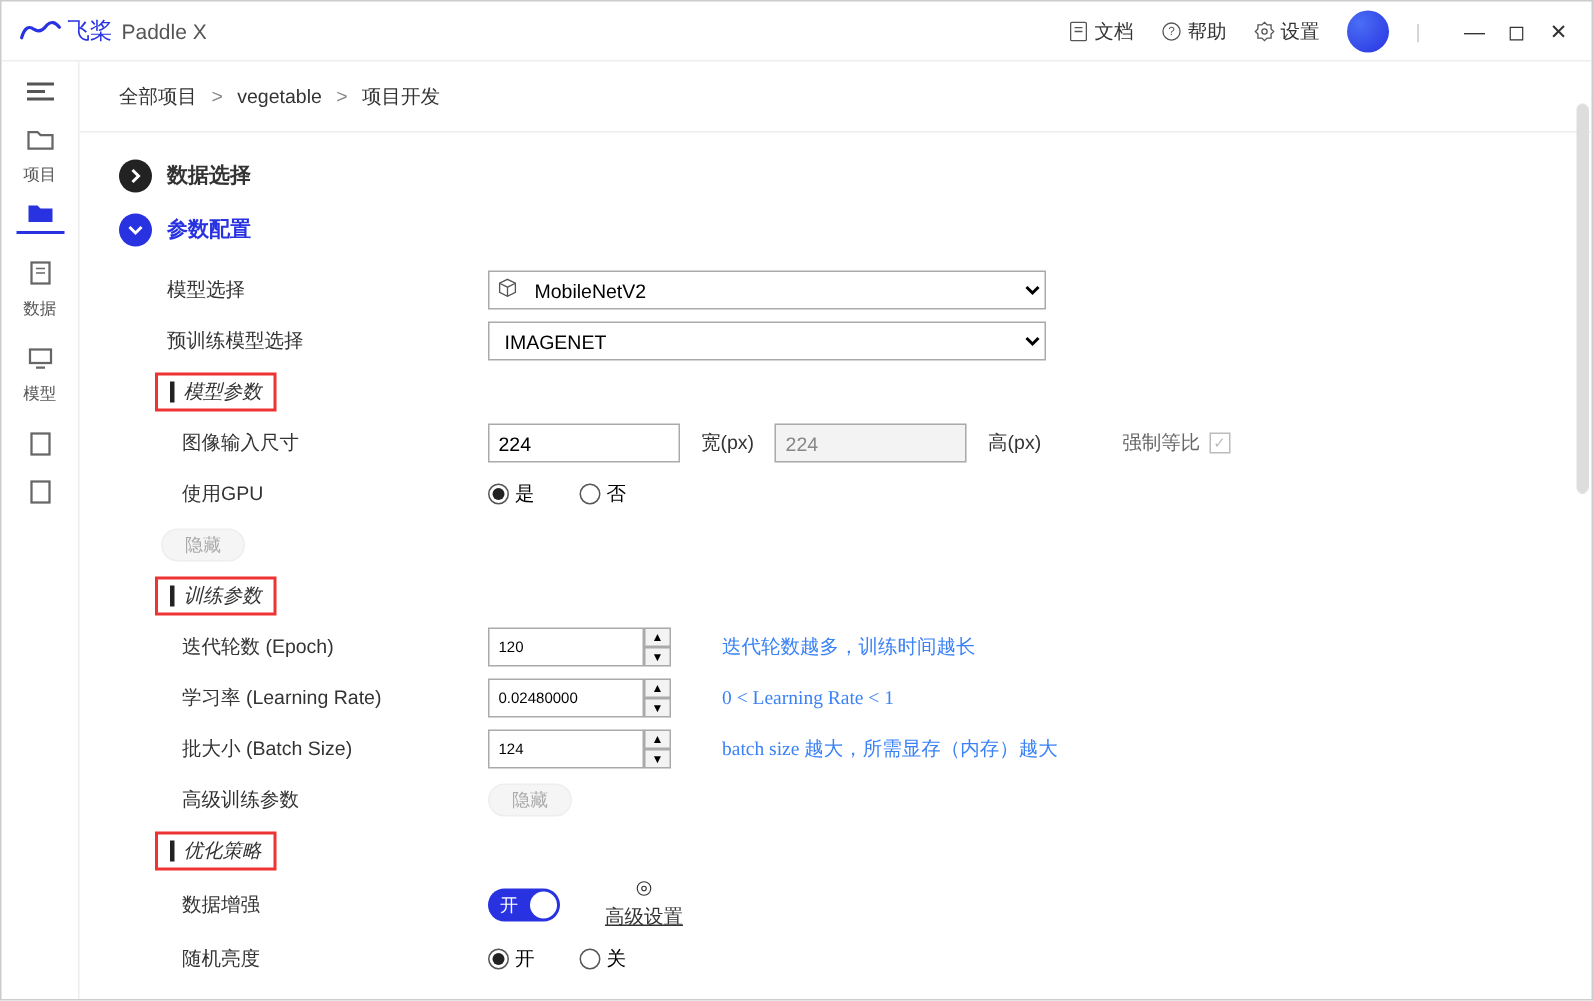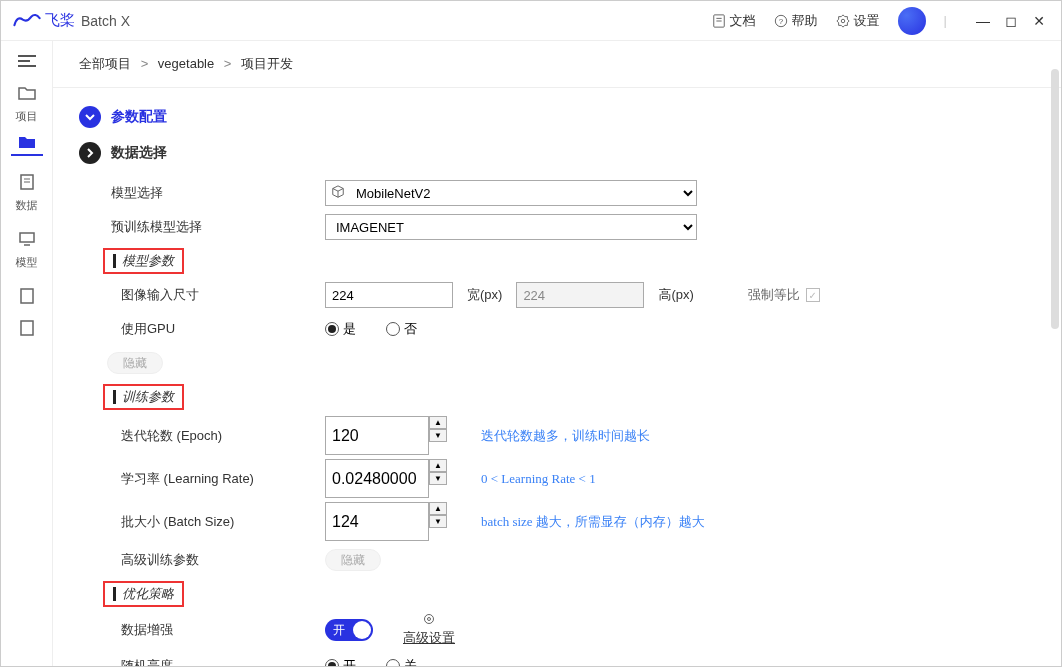--- a/index.html
+++ b/index.html
@@ -60,21 +60,21 @@
 .unit { font-size: 13px; color: #333; }
 
 .radio-group { display: flex; gap: 30px; }
 .radio { display: flex; align-items: center; gap: 4px; font-size: 13px; cursor: pointer; }
 .radio-dot { width: 14px; height: 14px; border: 1px solid #555; border-radius: 50%; display: inline-flex; align-items: center; justify-content: center; }
 .radio-dot.on::after { content: ""; width: 8px; height: 8px; background: #222; border-radius: 50%; }
 
 .pill { width: 56px; height: 22px; border-radius: 11px; background: #f5f5f5; border: 1px solid #eee; display: inline-flex; align-items: center; justify-content: center; font-size: 12px; color: #aaa; }
 
 .spinner { display: flex; }
-.spinner input { width: 104px; height: 39px; border: 1px solid #aaa; font-size: 16px; padding: 0 6px; }
+.spinner input { width: 104px; height: 26px; border: 1px solid #aaa; font-size: 10px; padding: 0 6px; }
 .spinner-btns { display: flex; flex-direction: column; }
 .spinner-btns button { width: 18px; height: 13px; border: 1px solid #aaa; background: #f3f3f3; font-size: 8px; line-height: 1; cursor: pointer; padding: 0; }
 .hint { font-size: 13px; color: #3b82f6; margin-left: 20px; font-family: Liberation Serif, serif; }
 
 .toggle { width: 48px; height: 22px; border-radius: 11px; background: #2932e1; position: relative; display: inline-flex; align-items: center; color: #fff; font-size: 12px; padding-left: 8px; cursor: pointer; }
 .toggle::after { content: ""; position: absolute; right: 2px; top: 2px; width: 18px; height: 18px; background: #fff; border-radius: 50%; }
 .adv-link { font-size: 13px; text-decoration: underline; color: #333; display: inline-flex; align-items: center; gap: 4px; cursor: pointer; margin-left: 16px; flex-direction: column; }
 
 .force-ratio { font-size: 13px; color: #666; display: flex; align-items: center; gap: 6px; margin-left: 40px; }
 .chk { width: 14px; height: 14px; border: 1px solid #bbb; display: inline-flex; align-items: center; justify-content: center; color: #bbb; font-size: 10px; }
@@ -84,21 +84,21 @@
 </style>
 </head>
 <body>
 
 <div class="titlebar">
   <div class="logo-block">
     <svg class="logo-svg" viewBox="0 0 40 24">
         <path d="M2 18 Q6 4 14 10 Q20 14 26 6 Q32 0 38 8" stroke="#2932e1" stroke-width="3" fill="none" stroke-linecap="round"></path>
       </svg>
     <span class="logo-main">飞桨</span>
-    <span class="logo-sub">Batch X</span>
+    <span class="logo-sub">Paddle X</span>
   </div>
   <div class="titlebar-right">
     <div class="tb-link">
       <svg class="tb-icon" viewBox="0 0 16 16">
           <rect x="2" y="1" width="12" height="14" rx="1" fill="none" stroke="#555"></rect>
           <line x1="5" y1="5" x2="11" y2="5" stroke="#555"></line>
           <line x1="5" y1="8" x2="11" y2="8" stroke="#555"></line>
         </svg>
       <span>文档</span>
     </div>
@@ -180,35 +180,35 @@
     <div class="breadcrumb">
       <span>全部项目</span>
       <span class="sep">&gt;</span>
       <span>vegetable</span>
       <span class="sep">&gt;</span>
       <span>项目开发</span>
     </div>
 
     <div class="content">
       <div class="section-head">
+        <div class="sh-circle dark">
+          <svg width="10" height="10" viewBox="0 0 10 10">
+              <path d="M3 1 l4 4 -4 4" stroke="#fff" stroke-width="2" fill="none"></path>
+            </svg>
+        </div>
+        <span class="sh-title">数据选择</span>
+      </div>
+
+      <div class="section-head">
         <div class="sh-circle blue">
           <svg width="10" height="10" viewBox="0 0 10 10">
               <path d="M1 3 l4 4 4 -4" stroke="#fff" stroke-width="2" fill="none"></path>
             </svg>
         </div>
         <span class="sh-title blue">参数配置</span>
-      </div>
-
-      <div class="section-head">
-        <div class="sh-circle dark">
-          <svg width="10" height="10" viewBox="0 0 10 10">
-              <path d="M3 1 l4 4 -4 4" stroke="#fff" stroke-width="2" fill="none"></path>
-            </svg>
-        </div>
-        <span class="sh-title">数据选择</span>
       </div>
 
       <div class="form-area">
         <div class="row">
           <div class="label-col">模型选择</div>
           <div class="ctrl-col">
             <div class="select-wrap">
               <svg class="cube-icon" viewBox="0 0 16 16">
                   <path d="M8 1 l6 3 v7 l-6 3 -6 -3 v-7 z M2 4 l6 3 6 -3 M8 7 v7" fill="none" stroke="#555"></path>
                 </svg>

